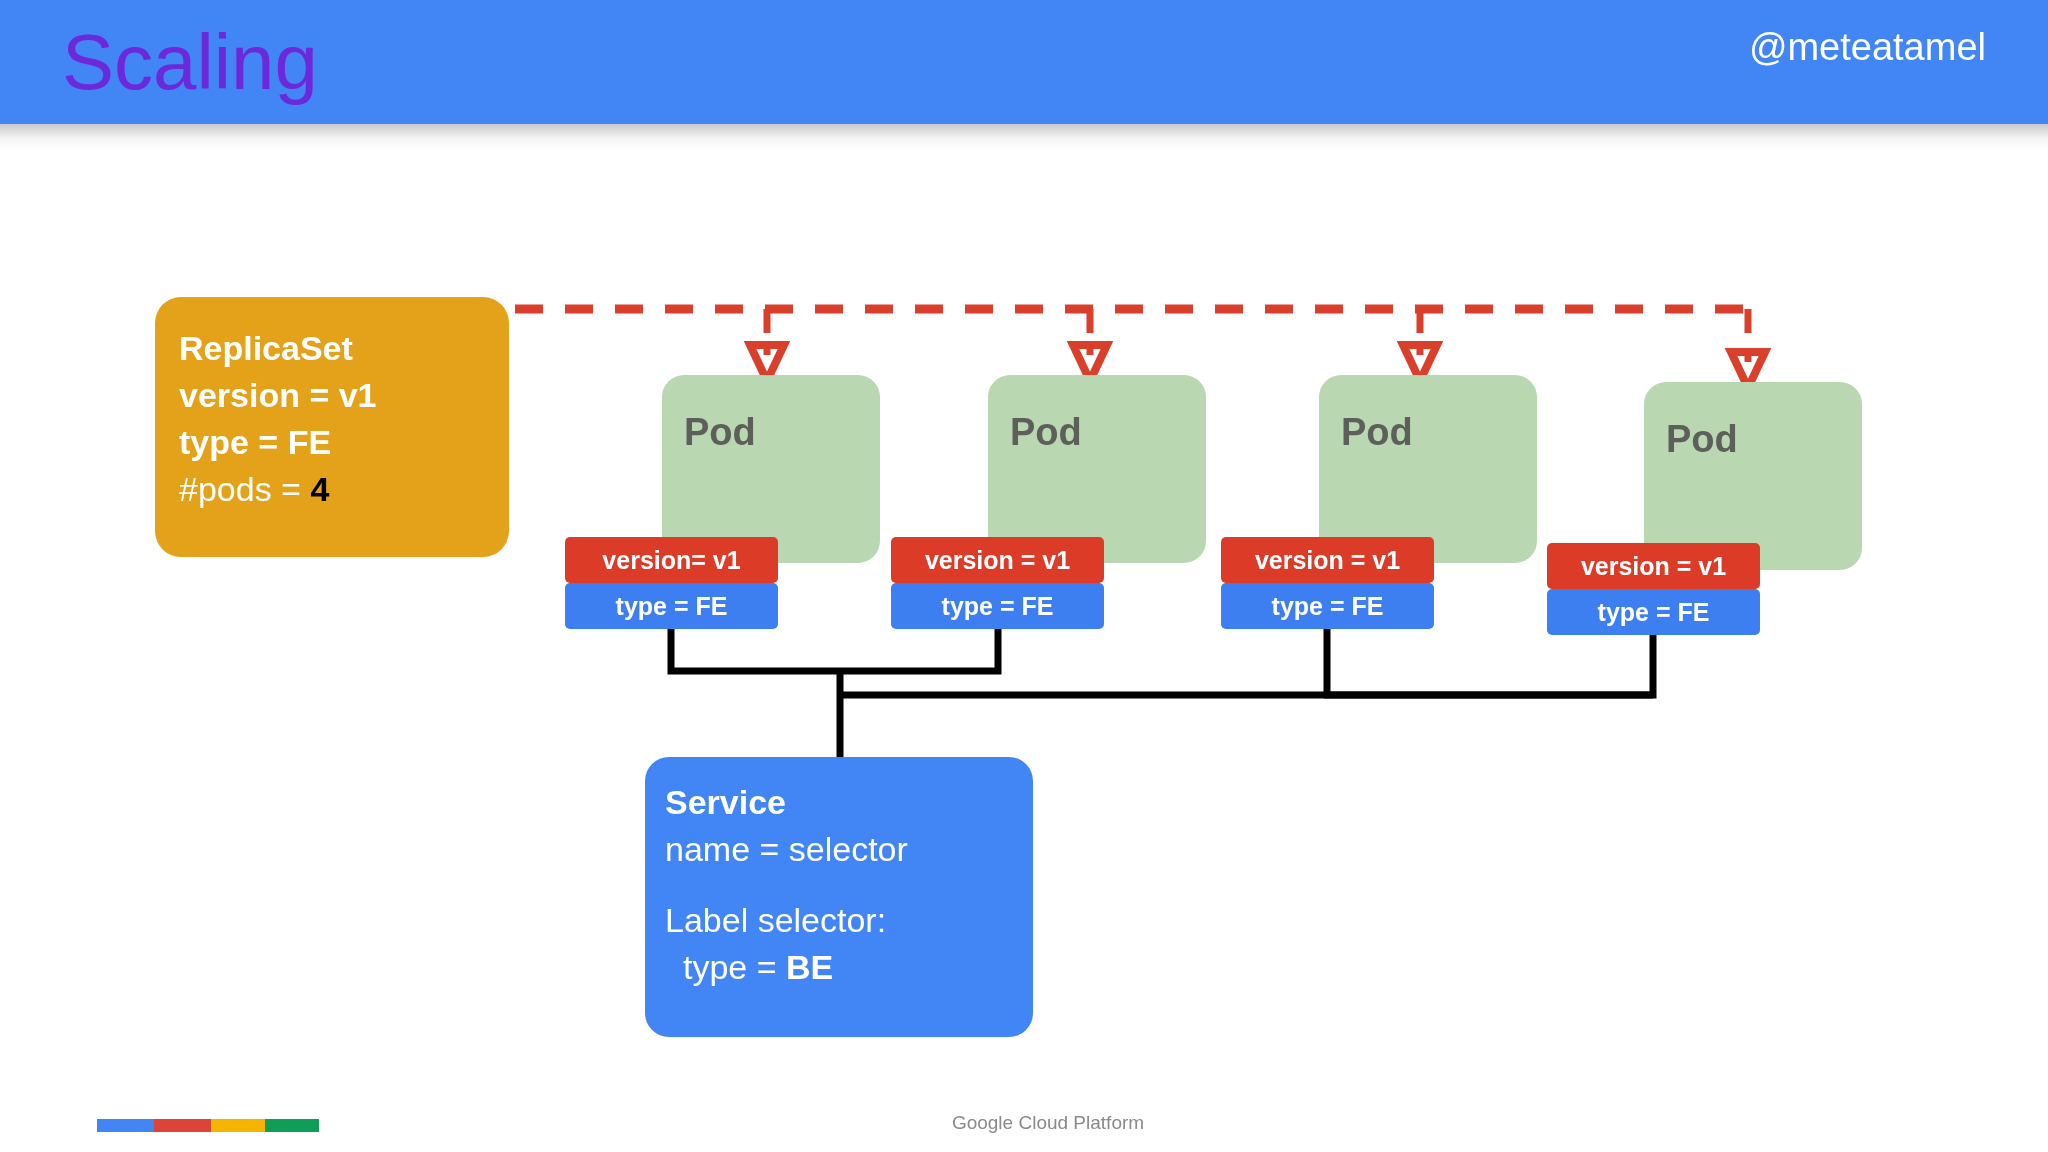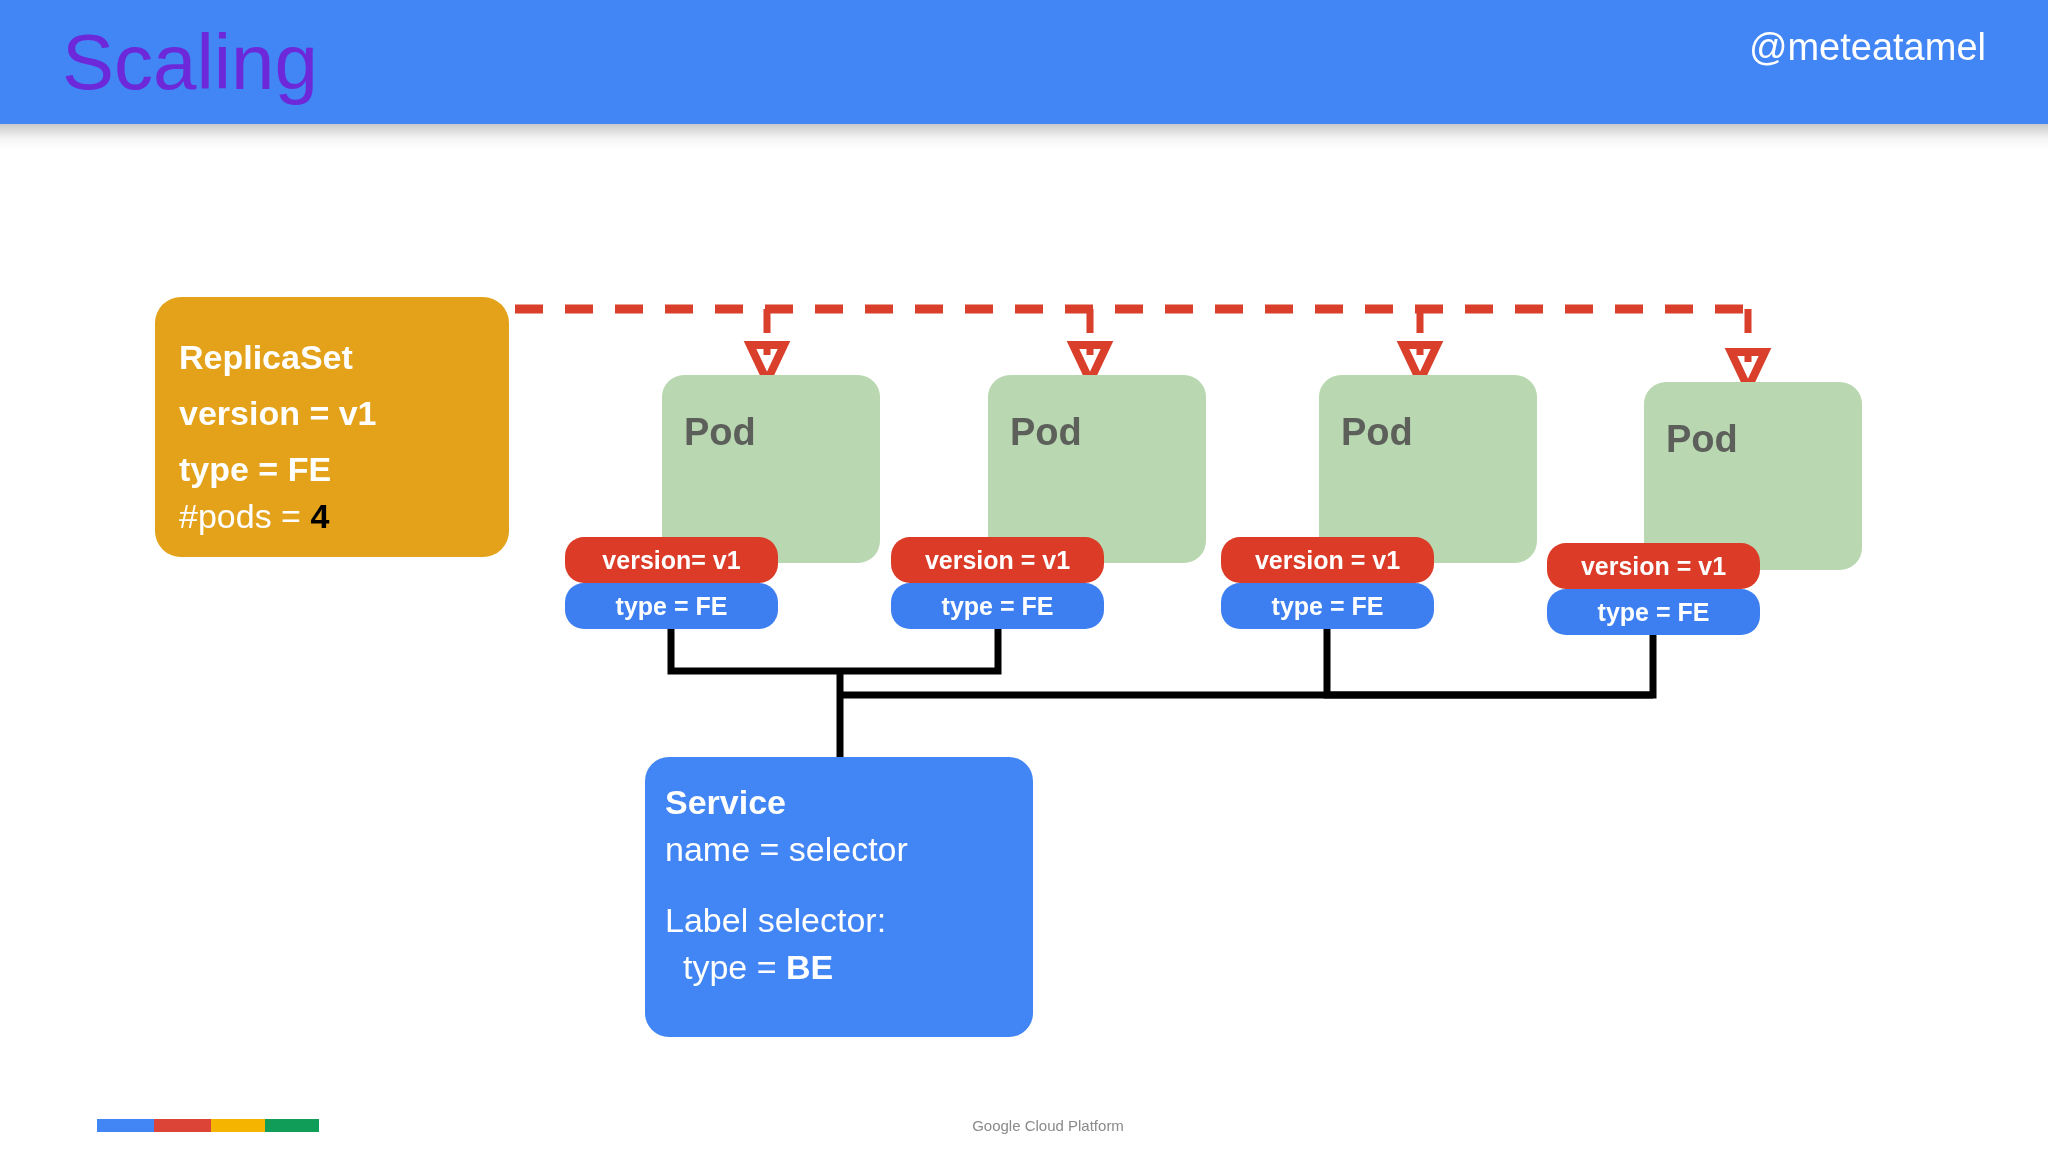--- a/index.html
+++ b/index.html
@@ -64,21 +64,21 @@
     border-radius: 26px;
     box-sizing: border-box;
     padding: 28px 0 0 24px;
   }
   .rs-line {
     font-size: 34px;
     line-height: 47px;
     color: #ffffff;
     white-space: nowrap;
   }
-  .rs-line.bold { font-weight: 700; margin-top: 9px; }
+  .rs-line.bold { font-weight: 700; }
   .rs-line.light { font-weight: 400; }
   .rs-count {
     font-weight: 700;
     color: #000000;
   }
 
   
   .dash-layer {
     position: absolute;
     left: 0; top: 0;
@@ -101,21 +101,21 @@
     font-weight: 700;
     color: #5c5f5a;
     white-space: nowrap;
     margin-top: 18px;
   }
 
   .chip {
     position: absolute;
     height: 46px;
     line-height: 46px;
-    border-radius: 19px;
+    border-radius: 5px;
     color: #ffffff;
     font-size: 25px;
     font-weight: 700;
     text-align: center;
     white-space: nowrap;
   }
   .chip.version { background: #db3b27; }
   .chip.type    { background: #3d7ff0; }
 
   
@@ -149,21 +149,21 @@
     width: 222px;
     height: 13px;
     display: flex;
   }
   .footer-logo span { height: 100%; }
   .footer-text {
     position: absolute;
     left: 0; right: 0;
     bottom: 18px;
     text-align: center;
-    font-size: 15px;
+    font-size: 19px;
     color: #8a8a8a;
     margin-left: 48px;
   }
 </style>
 </head>
 <body>
 
 <div class="header-bar"></div>
 <div class="header-shadow"></div>
 <div class="slide-title">Scaling</div>

